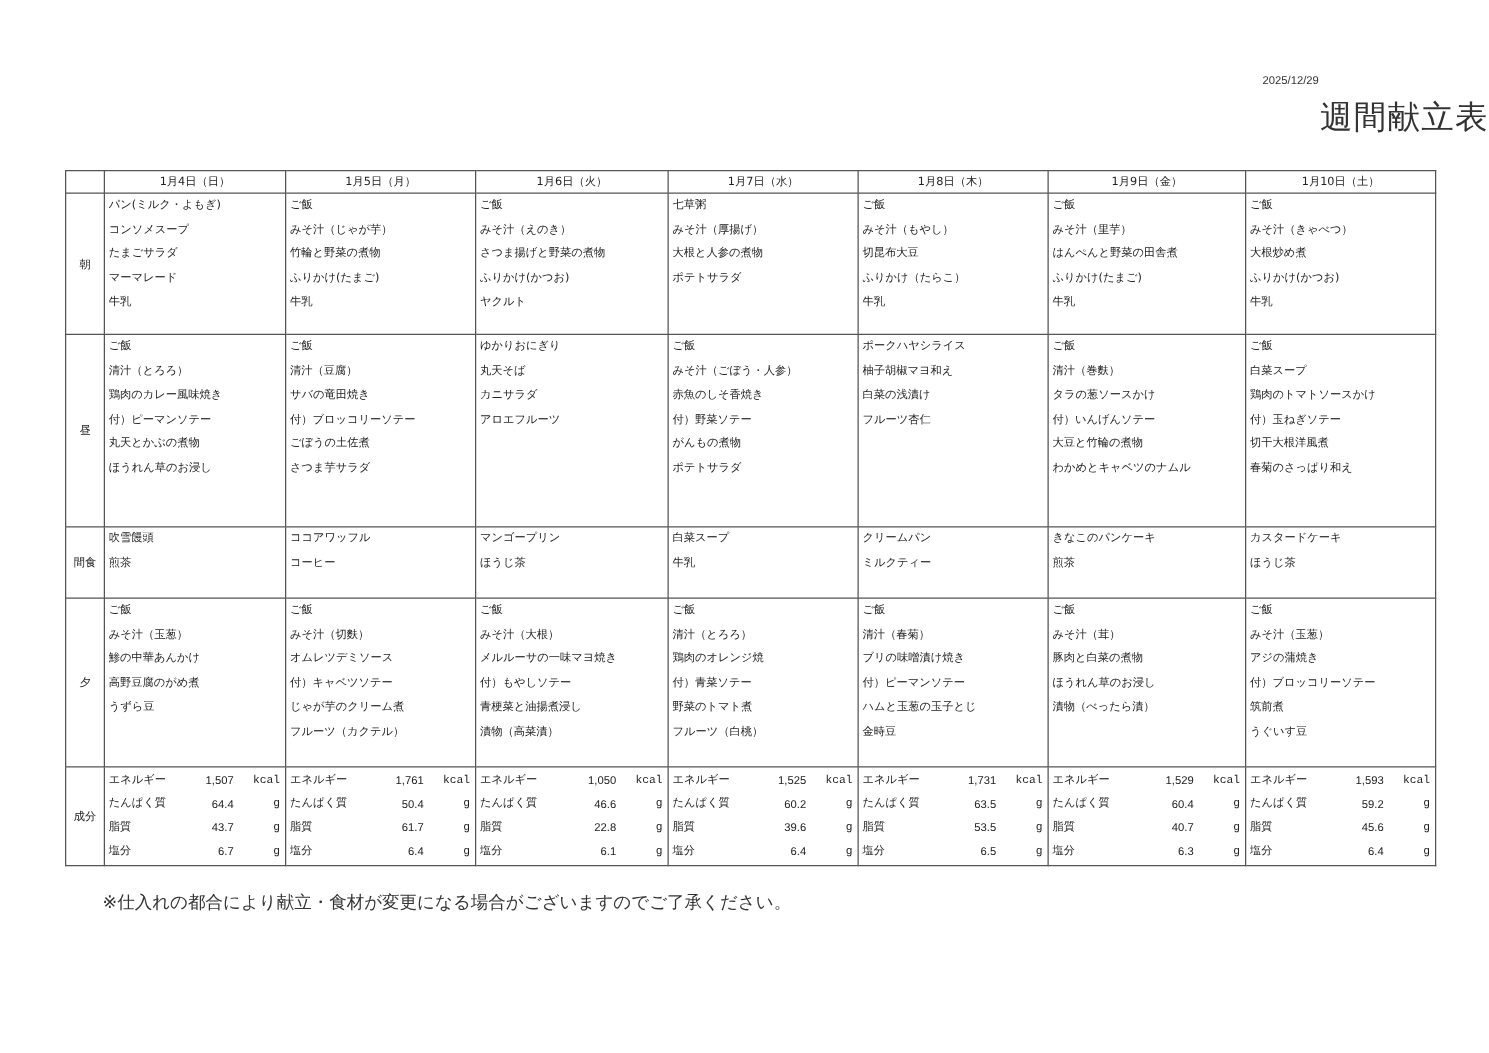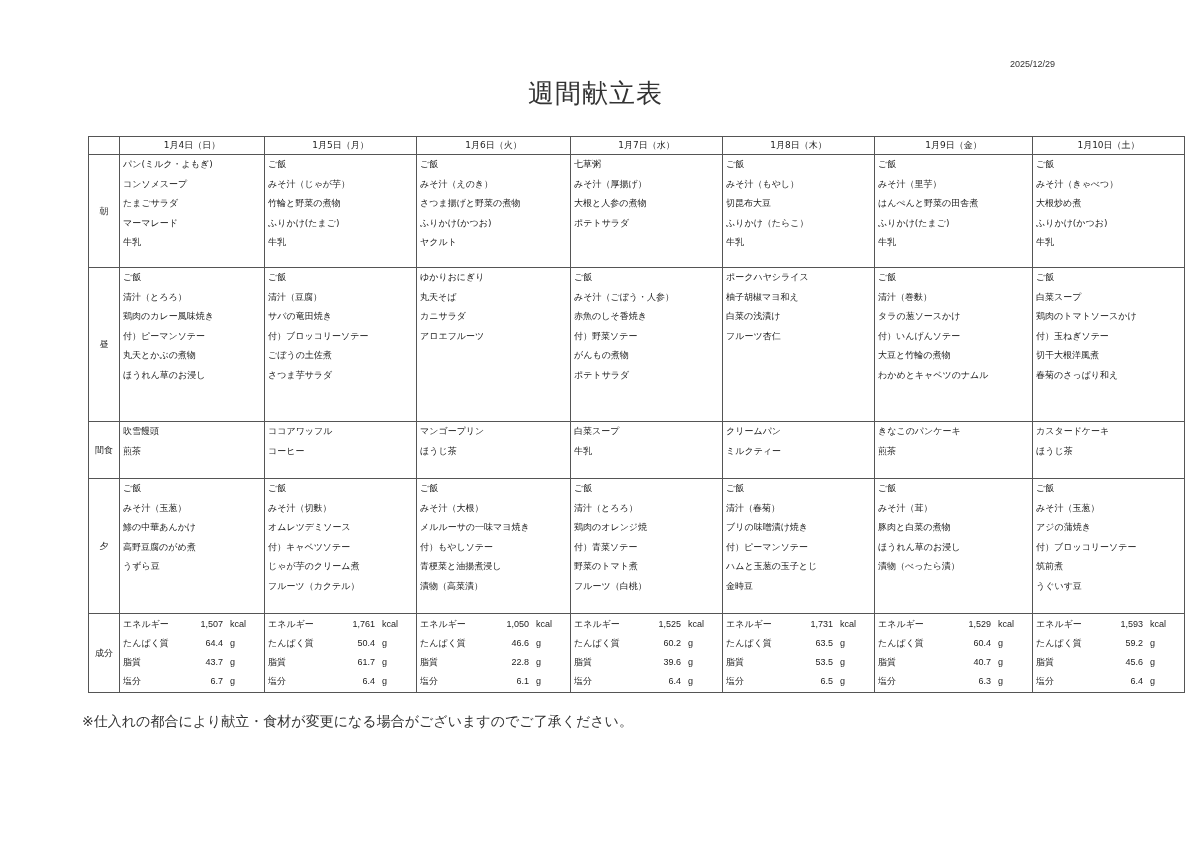--- a/index.html
+++ b/index.html
@@ -1,33 +1,33 @@
 <!DOCTYPE html>
 <html><head>
 <meta charset="utf-8">
 <style>
   html, body { margin:0; padding:0; background:#ffffff; }
   body { width:1191px; height:842px; position:relative; font-family:"DejaVu Sans", sans-serif; color:#222; overflow:hidden; }
   .date { position:absolute; left:1010px; top:59px; width:90px; text-align:left; font-size:9px; font-family:"Liberation Sans", sans-serif; color:#333; }
-  .title { position:absolute; left:0; width:1191px; top:76px; text-align:center; font-size:26px; font-weight:normal; letter-spacing:1px; color:#333; }
-  table.menu { position:absolute; left:52px; top:136px; border-collapse:collapse; table-layout:fixed; width:1096px;margin-left:36px; }
+  .title { position:absolute; left:0; width:1191px; top:76px; text-align:right; font-size:26px; font-weight:normal; letter-spacing:1px; color:#333; }
+  table.menu { position:absolute; left:52px; top:136px; border-collapse:collapse; table-layout:fixed; width:1096px; }
   table.menu td, table.menu th { border:1px solid #555; padding:0; vertical-align:top; font-size:9px; font-weight:normal; }
   table.menu th { height:17px; vertical-align:middle; text-align:center; font-size:9px; }
   td.label { text-align:center; vertical-align:middle !important; font-size:10px; }
   .cell { padding-left:3px; padding-top:2px; }
   .item { height:19.5px; line-height:15px; white-space:nowrap; overflow:hidden; }
   tr.r-asa td { height:112px; }
   tr.r-hiru td { height:153px; }
   tr.r-kan td { height:56px; }
   tr.r-yu td { height:134px; }
   tr.r-sei td { height:78px; }
   .nut { display:flex; height:19px; line-height:17px; padding-right:4px; }
   .nut .n-name { flex:1; }
   .nut .n-val { width:48px; text-align:right; font-family:"Liberation Sans", sans-serif; }
-  .nut .n-unit { width:30px; padding-left:7px; font-family:Liberation Sans, sans-serif; }
+  .nut .n-unit { width:30px; padding-left:7px; font-family:Liberation Mono, monospace;text-align:right; }
   .note { position:absolute; left:82px; top:713px; font-size:14px; color:#333; }
 </style>
 </head>
 <body>
 
 <div class="date">2025/12/29</div>
 <div class="title">週間献立表</div>
 
 <table class="menu">
   <colgroup>

